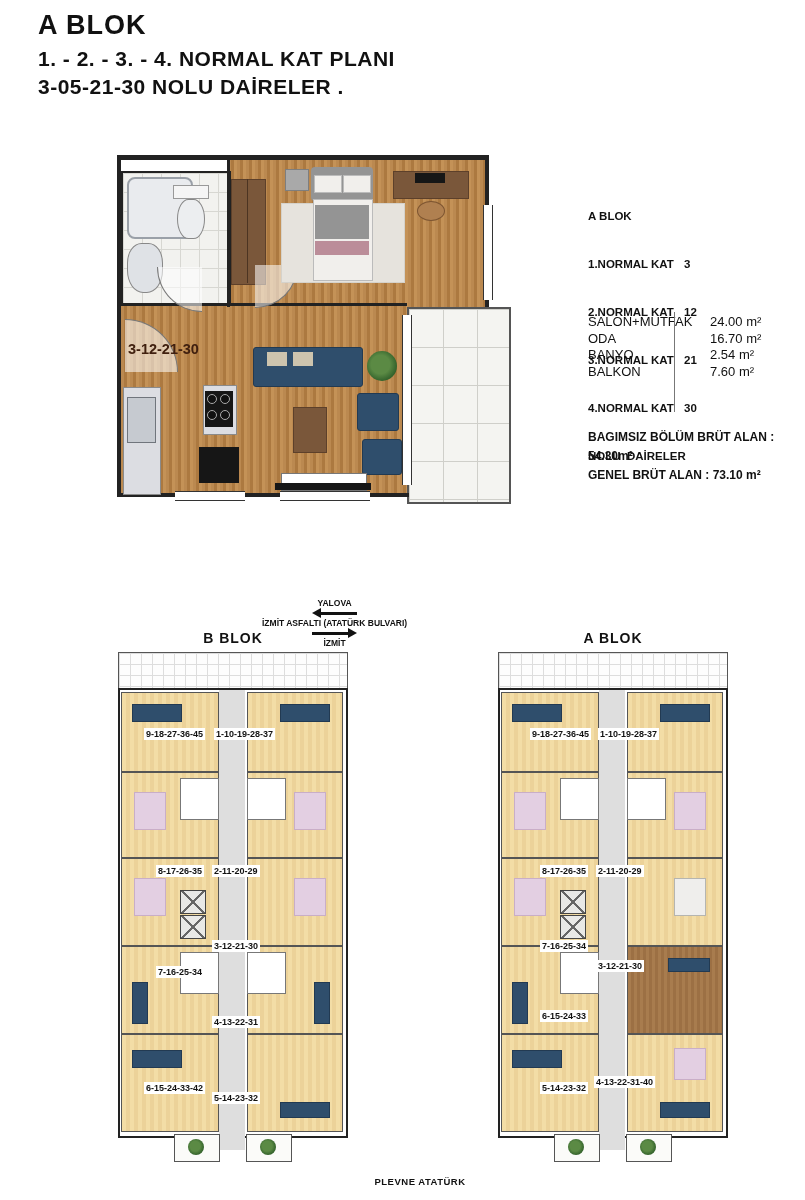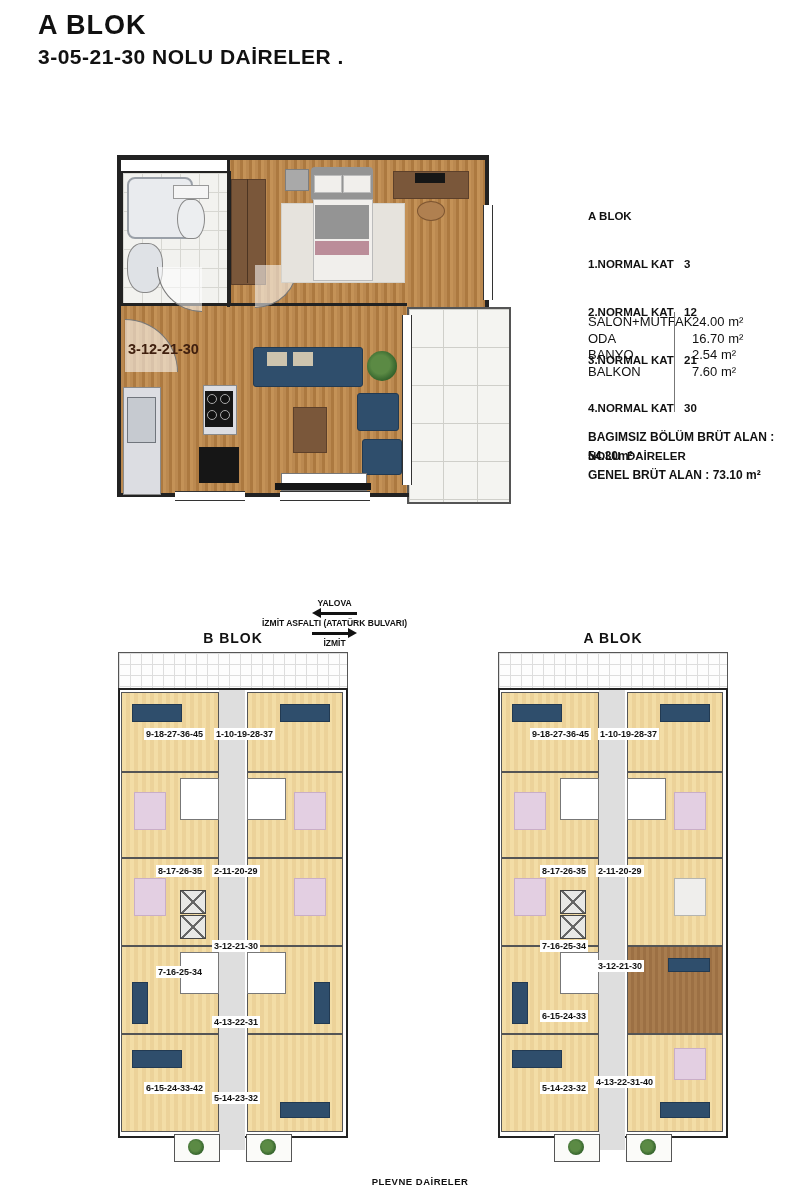--- a/index.html
+++ b/index.html
@@ -32,41 +32,42 @@
   .brown{background:#7a573a;border:1px solid #5d402a;}
   .plant{background:radial-gradient(circle at 45% 45%,#5b8a44 0 40%,#34632c 70%,#2a4f23 100%);border-radius:50%;}
   .burner{width:8px;height:8px;border:1px solid #aaa;border-radius:50%;background:#111;position:absolute;}
   
   .ulbl{background:#fff;font-weight:bold;font-size:9px;line-height:12px;padding:0 2px;white-space:nowrap;text-align:center;}
   .blockTitle{font-size:14px;font-weight:bold;letter-spacing:1px;}
   
   .info{font-size:11.5px;font-weight:bold;line-height:16px;white-space:pre;}
   .arearow{display:flex;font-size:13px;line-height:16.5px;}
   .arearow .nm{width:84px;}
-  .arearow .vl{margin-left:20px;}
+  .arearow .vl{margin-left:38px;}
   .gross{font-size:12px;font-weight:bold;line-height:19px;}
   
   .dir{display:flex;align-items:center;font-size:8.5px;font-weight:bold;white-space:nowrap;flex-direction:column;}
   .shaft{height:3px;background:#111;}
   .triL{width:0;height:0;border-style:solid;border-width:5px 9px 5px 0;border-color:transparent #111 transparent transparent;}
   .triR{width:0;height:0;border-style:solid;border-width:5px 0 5px 9px;border-color:transparent transparent transparent #111;}
   .doorarc{border:1px solid #777;background:rgba(255,255,255,.55);}
   .winV{background:#fff;border-left:1.5px solid #333;border-right:1.5px solid #333;}
   .winH{background:#fff;border-top:1.5px solid #333;border-bottom:1.5px solid #333;}
   .street{font-size:9.5px;font-weight:bold;letter-spacing:0.5px;}
   .elev{background:#e8e8e6;border:1px solid #444;
         background-image:linear-gradient(45deg,transparent 46%,#666 46% 54%,transparent 54%),linear-gradient(-45deg,transparent 46%,#666 46% 54%,transparent 54%);}
 </style>
 </head>
 <body>
 
 <div id="page">
 
   <div class="abs" style="left:38px;top:10px;">
     <div class="h1">A BLOK</div>
+    <div class="h2" style="margin-top:6px;">1. - 2. - 3. - 4. NORMAL   KAT  PLANI</div>
     <div class="h2" style="margin-top:4px;">3-05-21-30 NOLU DAİRELER .</div>
   </div>
 
   <div class="abs" style="left:115px;top:155px;width:398px;height:352px;">
 
     <div class="abs wood" style="left:113px;top:5px;width:259px;height:147px;"></div>
     <div class="abs tile wallB" style="left:6px;top:16px;width:106px;height:142px;"></div>
     <div class="abs wood" style="left:6px;top:150px;width:286px;height:190px;"></div>
     <div class="abs tileBig" style="left:292px;top:152px;width:100px;height:193px;border:2px solid #555;"></div>
 
@@ -282,15 +283,15 @@
     <div class="abs ulbl" style="left:100px;top:76px;">1-10-19-28-37</div>
     <div class="abs ulbl" style="left:42px;top:213px;">8-17-26-35</div>
     <div class="abs ulbl" style="left:98px;top:213px;">2-11-20-29</div>
     <div class="abs ulbl" style="left:42px;top:288px;">7-16-25-34</div>
     <div class="abs ulbl" style="left:98px;top:308px;">3-12-21-30</div>
     <div class="abs ulbl" style="left:42px;top:358px;">6-15-24-33</div>
     <div class="abs ulbl" style="left:96px;top:424px;">4-13-22-31-40</div>
     <div class="abs ulbl" style="left:42px;top:430px;">5-14-23-32</div>
   </div>
 
-  <div class="abs street" style="left:300px;top:1176px;width:240px;text-align:center;">PLEVNE DAİRELER</div>
+  <div class="abs street" style="left:300px;top:1176px;width:240px;text-align:center;">PLEVNE ATATÜRK</div>
 
 </div>
 
 </body></html>

